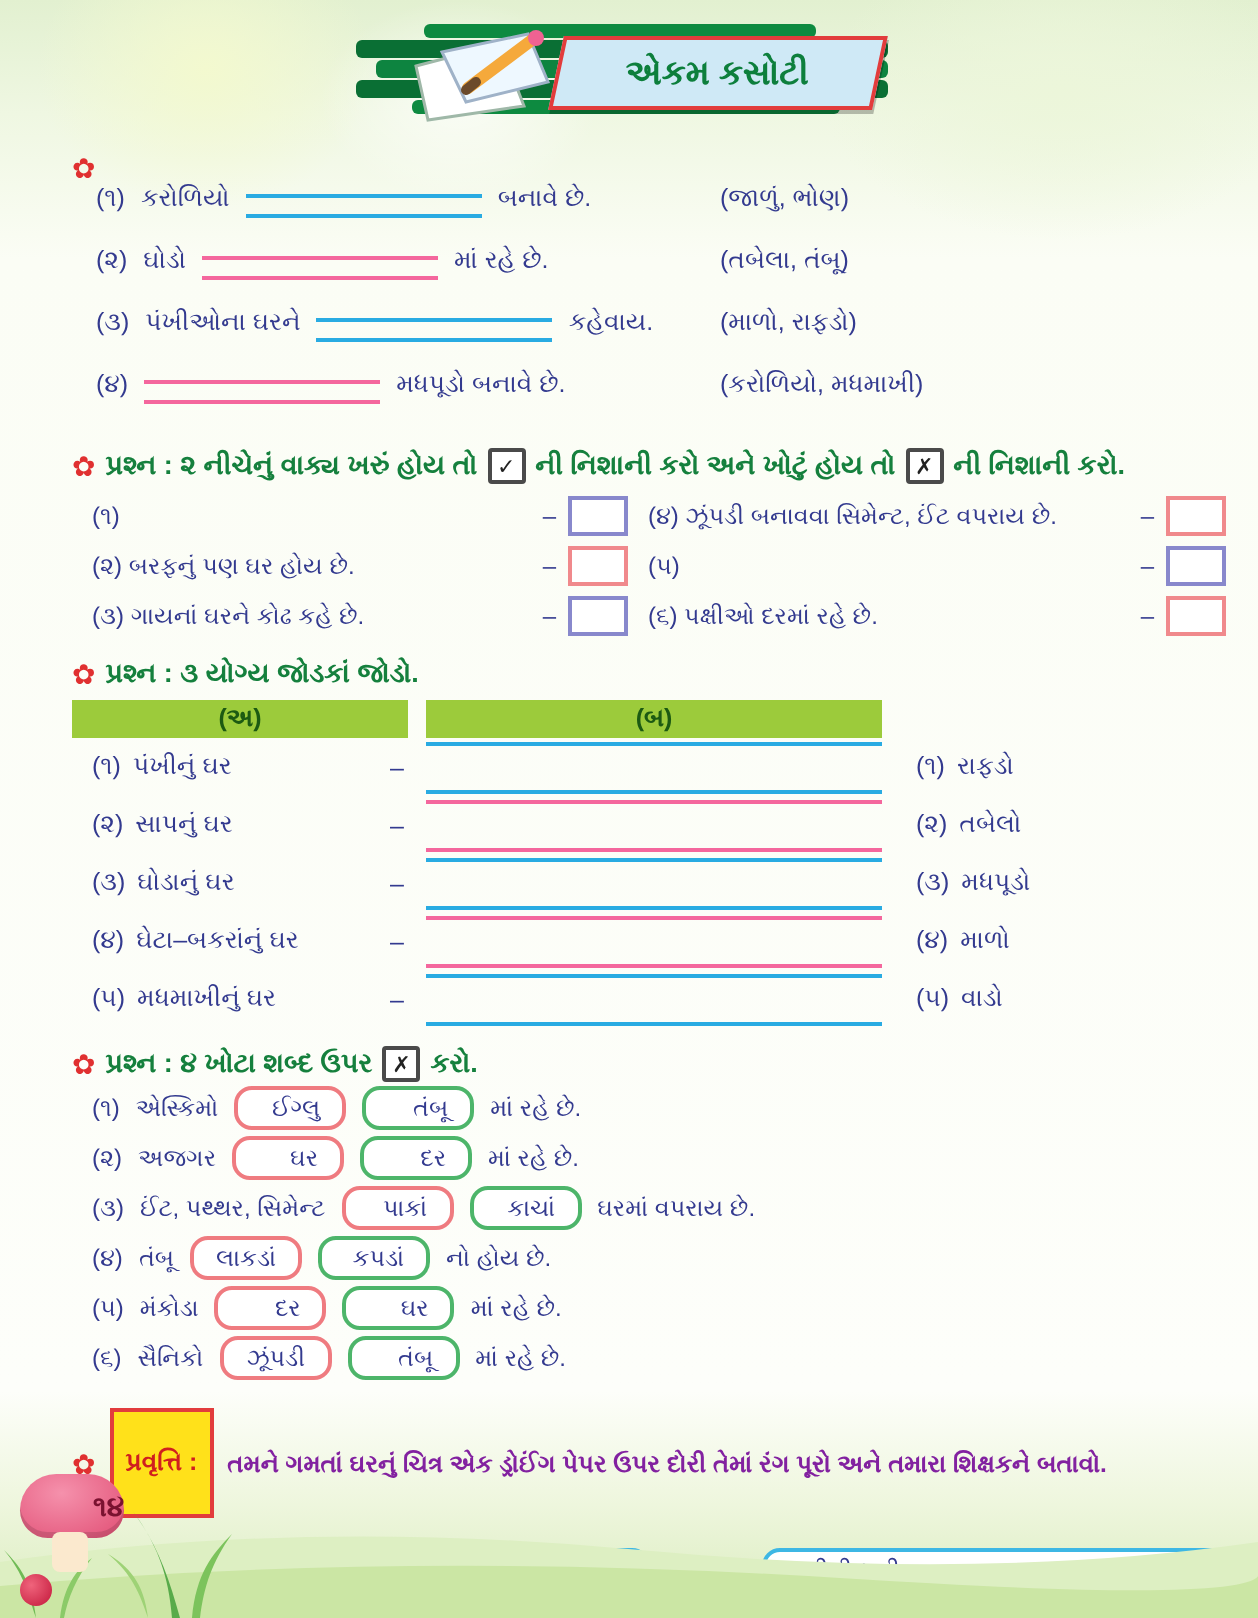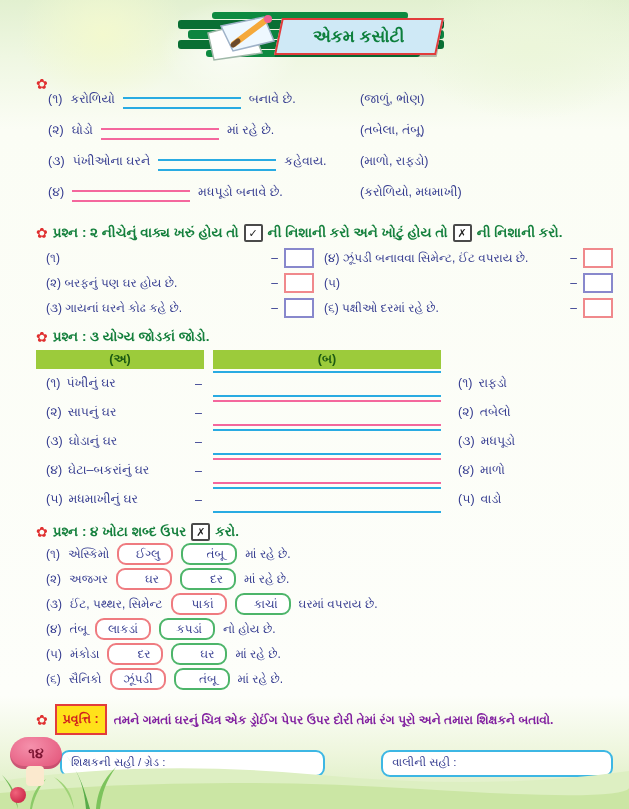--- a/index.html
+++ b/index.html
@@ -59,37 +59,37 @@
   .cell-b{display:flex;align-items:center;gap:6px;padding-left:8px;}
 
   
   .q4-row{display:flex;align-items:center;height:25px;font-size:12px;color:#333a8f;gap:8px;padding-left:10px;white-space:nowrap;}
   .word-box{border:2px solid;border-radius:9px;padding:0 11px;min-width:30px;text-align:right;height:18px;line-height:18px;background:#fff;}
   .word-box.wrong{border-color:#ef7b80;}
   .word-box.right{border-color:#4db56a;}
 
   
   .activity-row{display:flex;align-items:center;gap:7px;margin-top:13px;}
-  .activity-label{background:#ffe11a;border:2px solid #e23c3c;color:#d01f1f;font-weight:bold;font-size:12.5px;padding:6px 6px;}
+  .activity-label{background:#ffe11a;border:2px solid #e23c3c;color:#d01f1f;font-weight:bold;font-size:12.5px;padding:18px 6px;}
   .activity-text{color:#8221a0;font-weight:bold;font-size:12.2px;white-space:nowrap;}
 
   .signature-row{display:flex;gap:56px;margin:15px 0 0 24px;}
   .sig-box{border:2px solid #3db7e4;border-radius:9px;height:27px;background:#fff;font-size:11.5px;color:#333a8f;padding:4px 9px 0;box-sizing:border-box;}
   .sig-box.parent{width:236px;}
   .sig-box.teacher{width:270px;}
 
   .footer-row{display:flex;align-items:center;margin:9px 14px 0 60px;border-top:1px solid #c3aed0;padding-top:3px;}
   .footer-text{color:#7d2483;font-weight:bold;font-size:11px;}
   .logo{margin-left:auto;font-weight:bold;font-size:15px;color:#141414;letter-spacing:.5px;display:block;}
   .logo::first-letter{color:#cc2128;}
 
   .grass{position:absolute;left:0;bottom:0;width:629px;height:70px;pointer-events:none;}
   .mushroom{position:absolute;left:10px;bottom:6px;width:58px;height:66px;}
   .cap{width:52px;height:32px;background:radial-gradient(ellipse at 40% 30%,#f591ac,#e14e74);border-radius:26px 26px 20px 20px;
-       display:flex;align-items:center;justify-content:center;color:#7a1230;font-weight:bold;font-size:14px;box-shadow:inset 0 -3px 0 rgba(0,0,0,.12);}
+       display:flex;align-items:center;justify-content:flex-end;color:#7a1230;font-weight:bold;font-size:14px;box-shadow:inset 0 -3px 0 rgba(0,0,0,.12);}
   .stem{width:18px;height:20px;background:#fbe9ce;margin:-3px 0 0 16px;border-radius:4px;}
   .berry{position:absolute;left:0;bottom:0;width:16px;height:16px;border-radius:50%;background:radial-gradient(circle at 35% 35%,#f0647c,#c2173a);}
 </style>
 </head>
 <body>
 
 <div class="page">
   <div class="blob blob1"></div>
   <div class="blob blob2"></div>
   <div class="blob blob3"></div>

